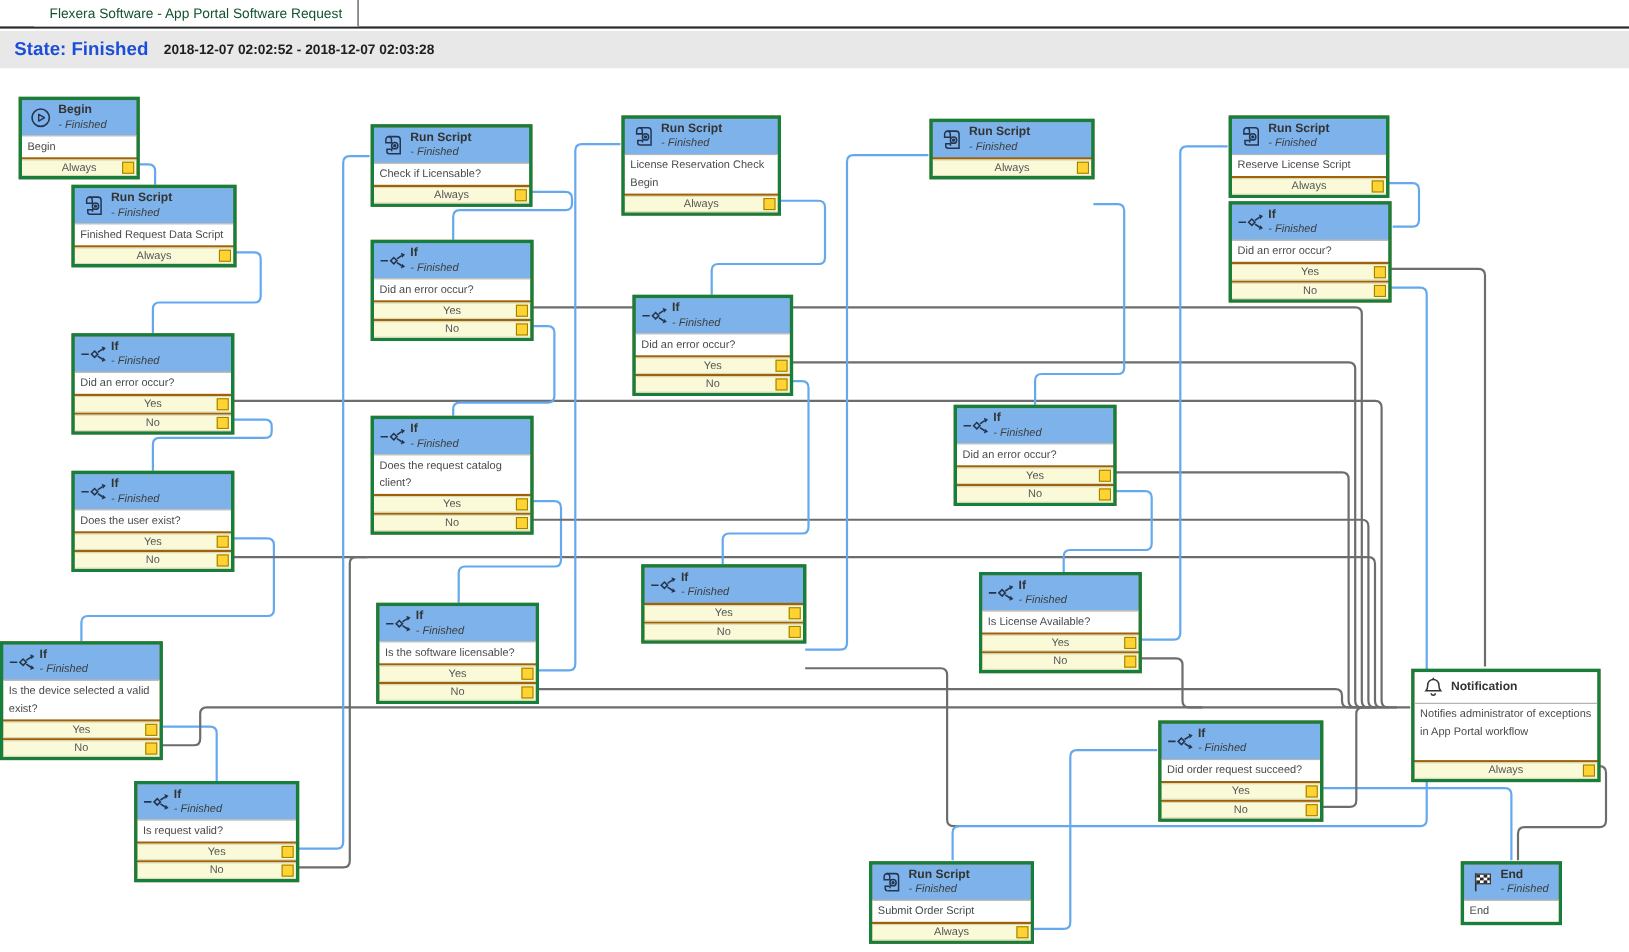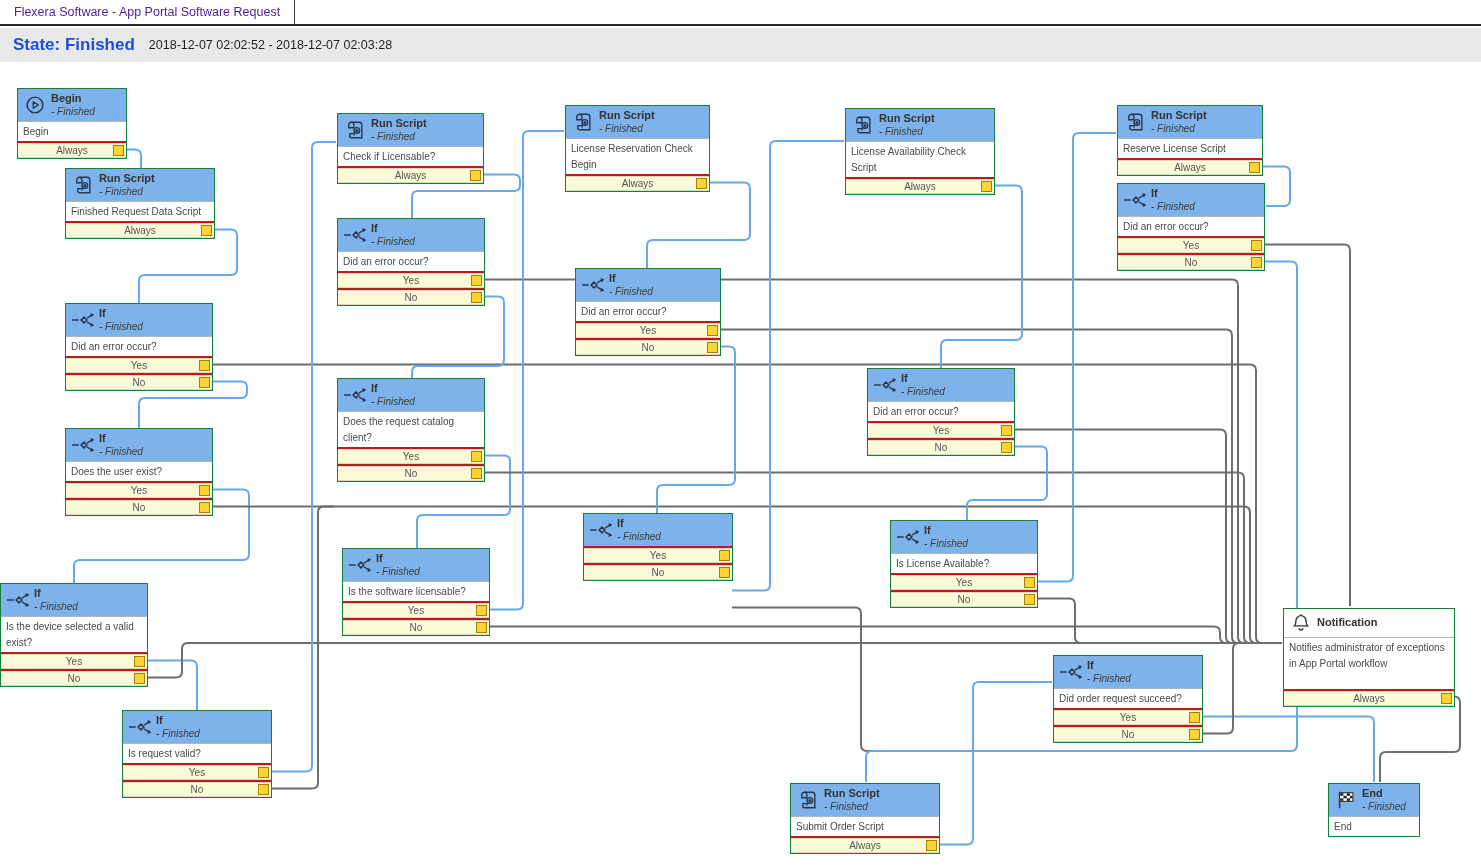--- a/index.html
+++ b/index.html
@@ -1,31 +1,31 @@
 <!DOCTYPE html>
 <html><head>
 <meta charset="utf-8">
 <style>
   * { margin:0; padding:0; box-sizing:border-box; }
   html,body { width:1481px; height:865px; background:#fff; font-family:"Liberation Sans", sans-serif; overflow:hidden; }
   .stage { position:absolute; left:0; top:0; width:1481px; height:865px; }
 
   
   .tabstrip { position:absolute; left:0; top:0; width:100%; height:26px; background:#fff; border-bottom:2px solid #2a2a2a; z-index:30; }
-  .tab { display:inline-block; height:24px; line-height:24px; padding:0 14px 0 14px; font-size:12.5px; color:#4c1d95; border-right:1px solid #3a3a3a; background:#fff; }
+  .tab { display:inline-block; height:24px; line-height:24px; padding:0 14px 0 14px; font-size:12.5px; color:#14532d; border-right:1px solid #3a3a3a; background:#fff;margin-left:31px; }
   .statebar { position:absolute; left:0; top:28px; width:100%; height:34px; background:#e8e8e8; z-index:30; display:flex; align-items:center; padding-left:13px; }
   .statebar .lbl { font-weight:bold; font-size:17px; color:#1d4ed8; margin-right:14px; }
-  .statebar .rng { font-size:12.5px; color:#1f1f1f; font-weight:normal; }
+  .statebar .rng { font-size:12.5px; color:#1f1f1f; font-weight:bold; }
 
   
   svg.wires { position:absolute; left:0; top:0; z-index:1; }
   svg.wires path { fill:none; stroke-width:2; stroke-linecap:butt; }
 
   
-  .node { position:absolute; background:#b91c1c; border:1px solid #15803d; z-index:10; font-size:10px; }
+  .node { position:absolute; background:#a16207; border:3px solid #15803d; z-index:10; font-size:10px; }
   .hd { height:32px; background:#7db3ea; display:flex; align-items:center; padding:0 4px; overflow:hidden; }
   .node-notification .hd { background:#fff; height:28px; }
   .hd .ic { flex:0 0 26px; display:flex; align-items:center; justify-content:center; }
   .hd .tt { line-height:1.25; padding-left:3px; }
   .hd .tt .t1 { font-weight:bold; font-size:11px; color:#333; white-space:nowrap; }
   .hd .tt .t2 { font-size:10px; font-style:italic; color:#3c3c3c; white-space:nowrap; }
   .bd { background:#fff; border-top:1px solid #b5b5b5; padding:2px 5px; font-size:10px; line-height:16px; color:#4a4a4a; overflow:hidden; }
   .row { position:relative; height:15px; margin-top:2px; background:#fafad9; border-top:1px solid #d9d9bb; border-bottom:1px solid #d9d9bb; text-align:center; font-size:10px; line-height:13px; color:#555; }
   .port { position:absolute; right:2px; top:1px; width:11px; height:11px; background:#ffd333; border:1px solid #a08300; }
 </style>
@@ -376,21 +376,20 @@
                 <circle cx="14" cy="12.5" r="3.1"></circle>
                 <circle cx="14" cy="12.5" r="0.9" fill="#26354f"></circle>
               </g>
             </svg>
           </span>
           <span class="tt">
             <div class="t1">Run Script</div>
             <div class="t2">- Finished</div>
           </span>
         </div>
-        <div class="bd" style="height:36px">License Availability Check Script</div>
         <div class="row"><span>Always</span><span class="port"></span></div>
       </div>
       <div class="node node-if" style="left: 867px; top: 368px; width: 148px;">
         <div class="hd">
           <span class="ic">
             <svg viewBox="0 0 26 20" width="25" height="20">
               <g stroke="#26354f" stroke-width="1.5" fill="none">
                 <path d="M1 10 H8"></path>
                 <path d="M10.5 10 l3 -3 l3 3 l-3 3 Z"></path>
                 <path d="M16.5 8.2 L21 5.2"></path>

